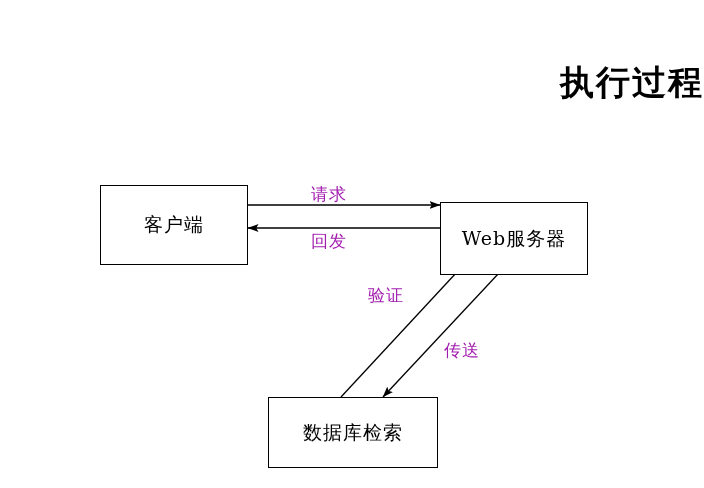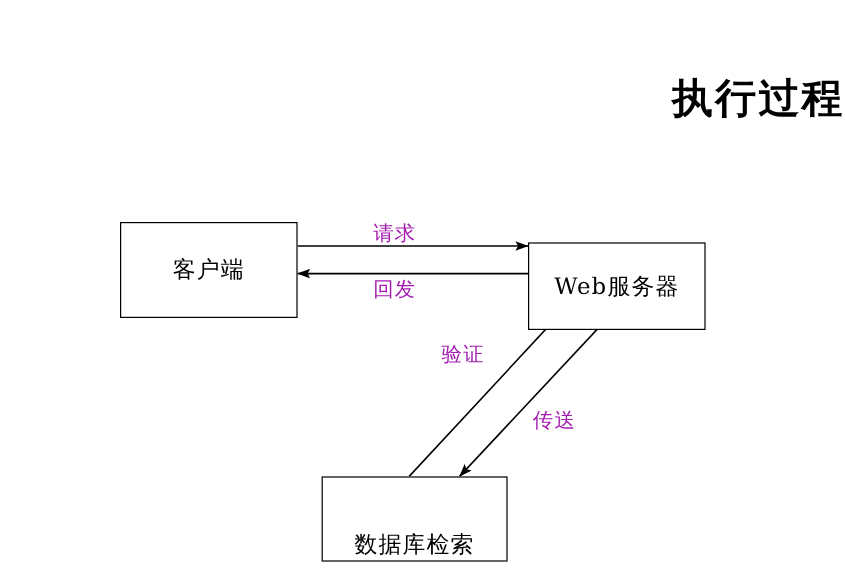--- a/index.html
+++ b/index.html
@@ -44,21 +44,21 @@
     align-items: center;
     justify-content: center;
     font-family: "DejaVu Serif", "Liberation Serif", serif;
     font-size: 19px;
     color: #000000;
     white-space: nowrap;
     letter-spacing: 1px;
   }
   #box-client  { left: 100px; top: 185px; width: 148px; height: 80px; }
   #box-server  { left: 440px; top: 185px; width: 148px; height: 73px; margin-top: 17px; }
-  #box-database{ left: 268px; top: 397px; width: 155px; height: 71px; align-items: flex-end; }
+  #box-database{ left: 268px; top: 397px; width: 170px; height: 71px; }
 
   
   #connectors {
     position: absolute;
     left: 0;
     top: 0;
     width: 704px;
     height: 488px;
     pointer-events: none;
   }

